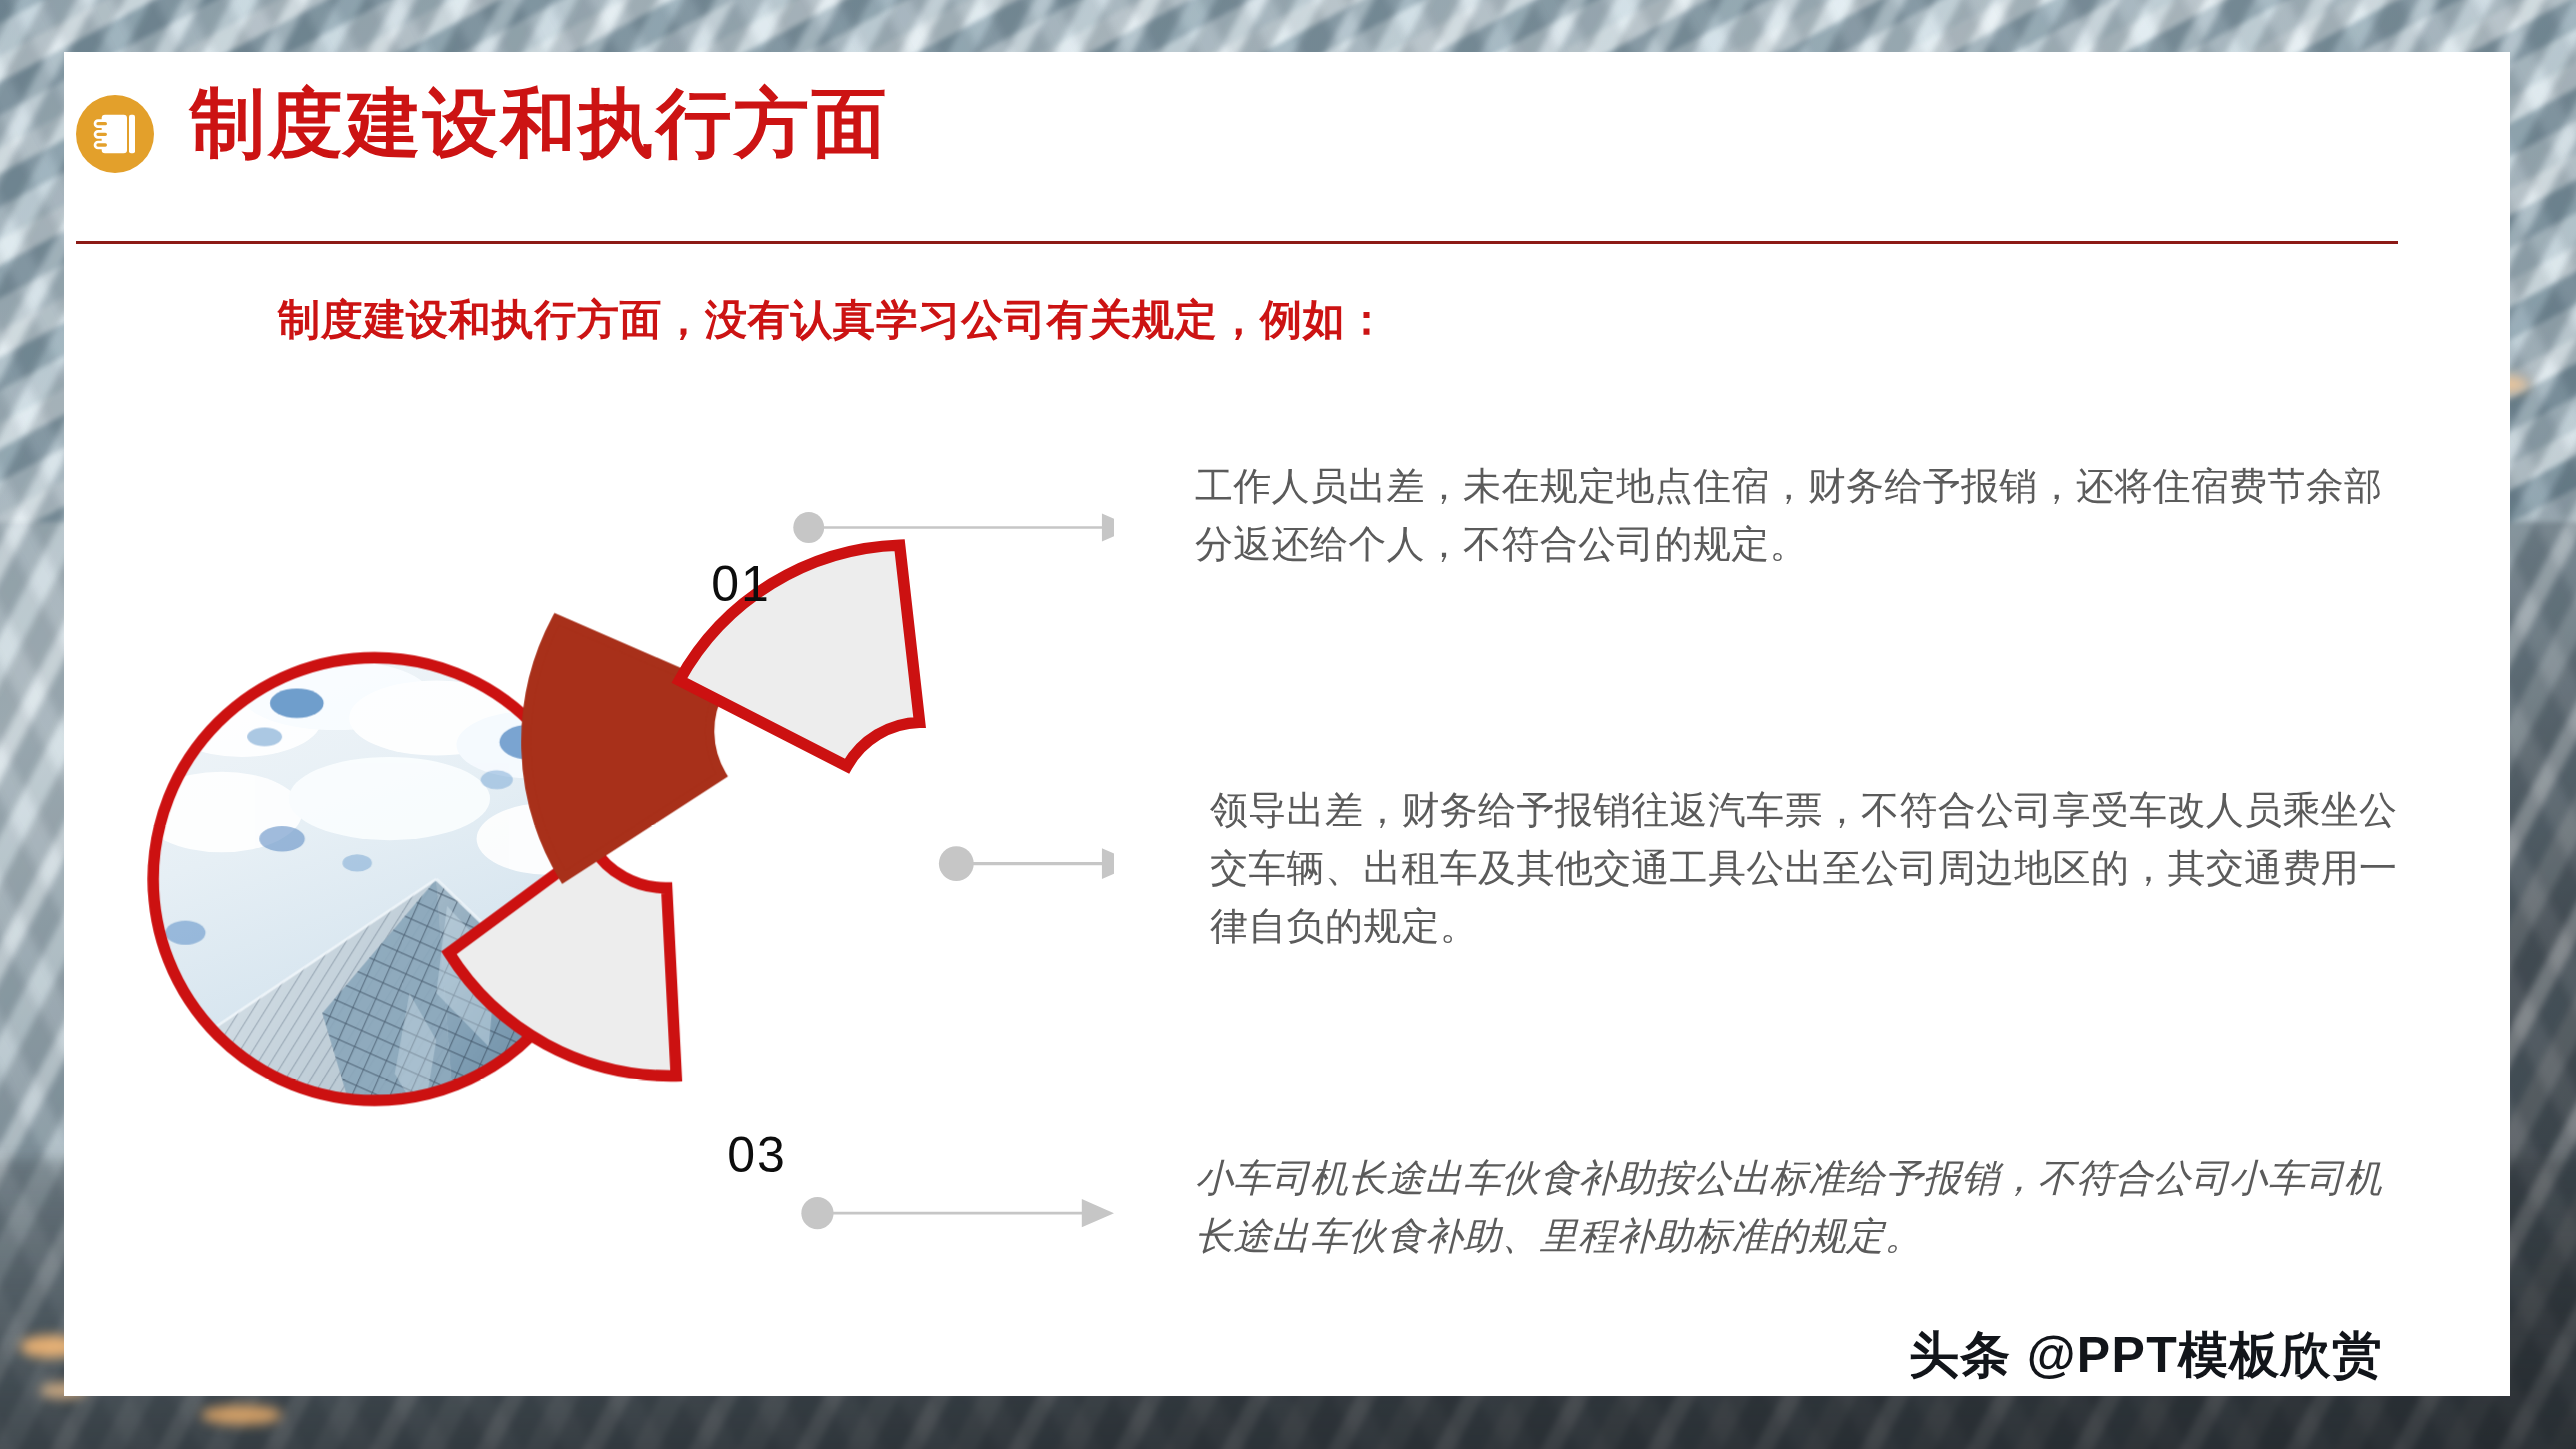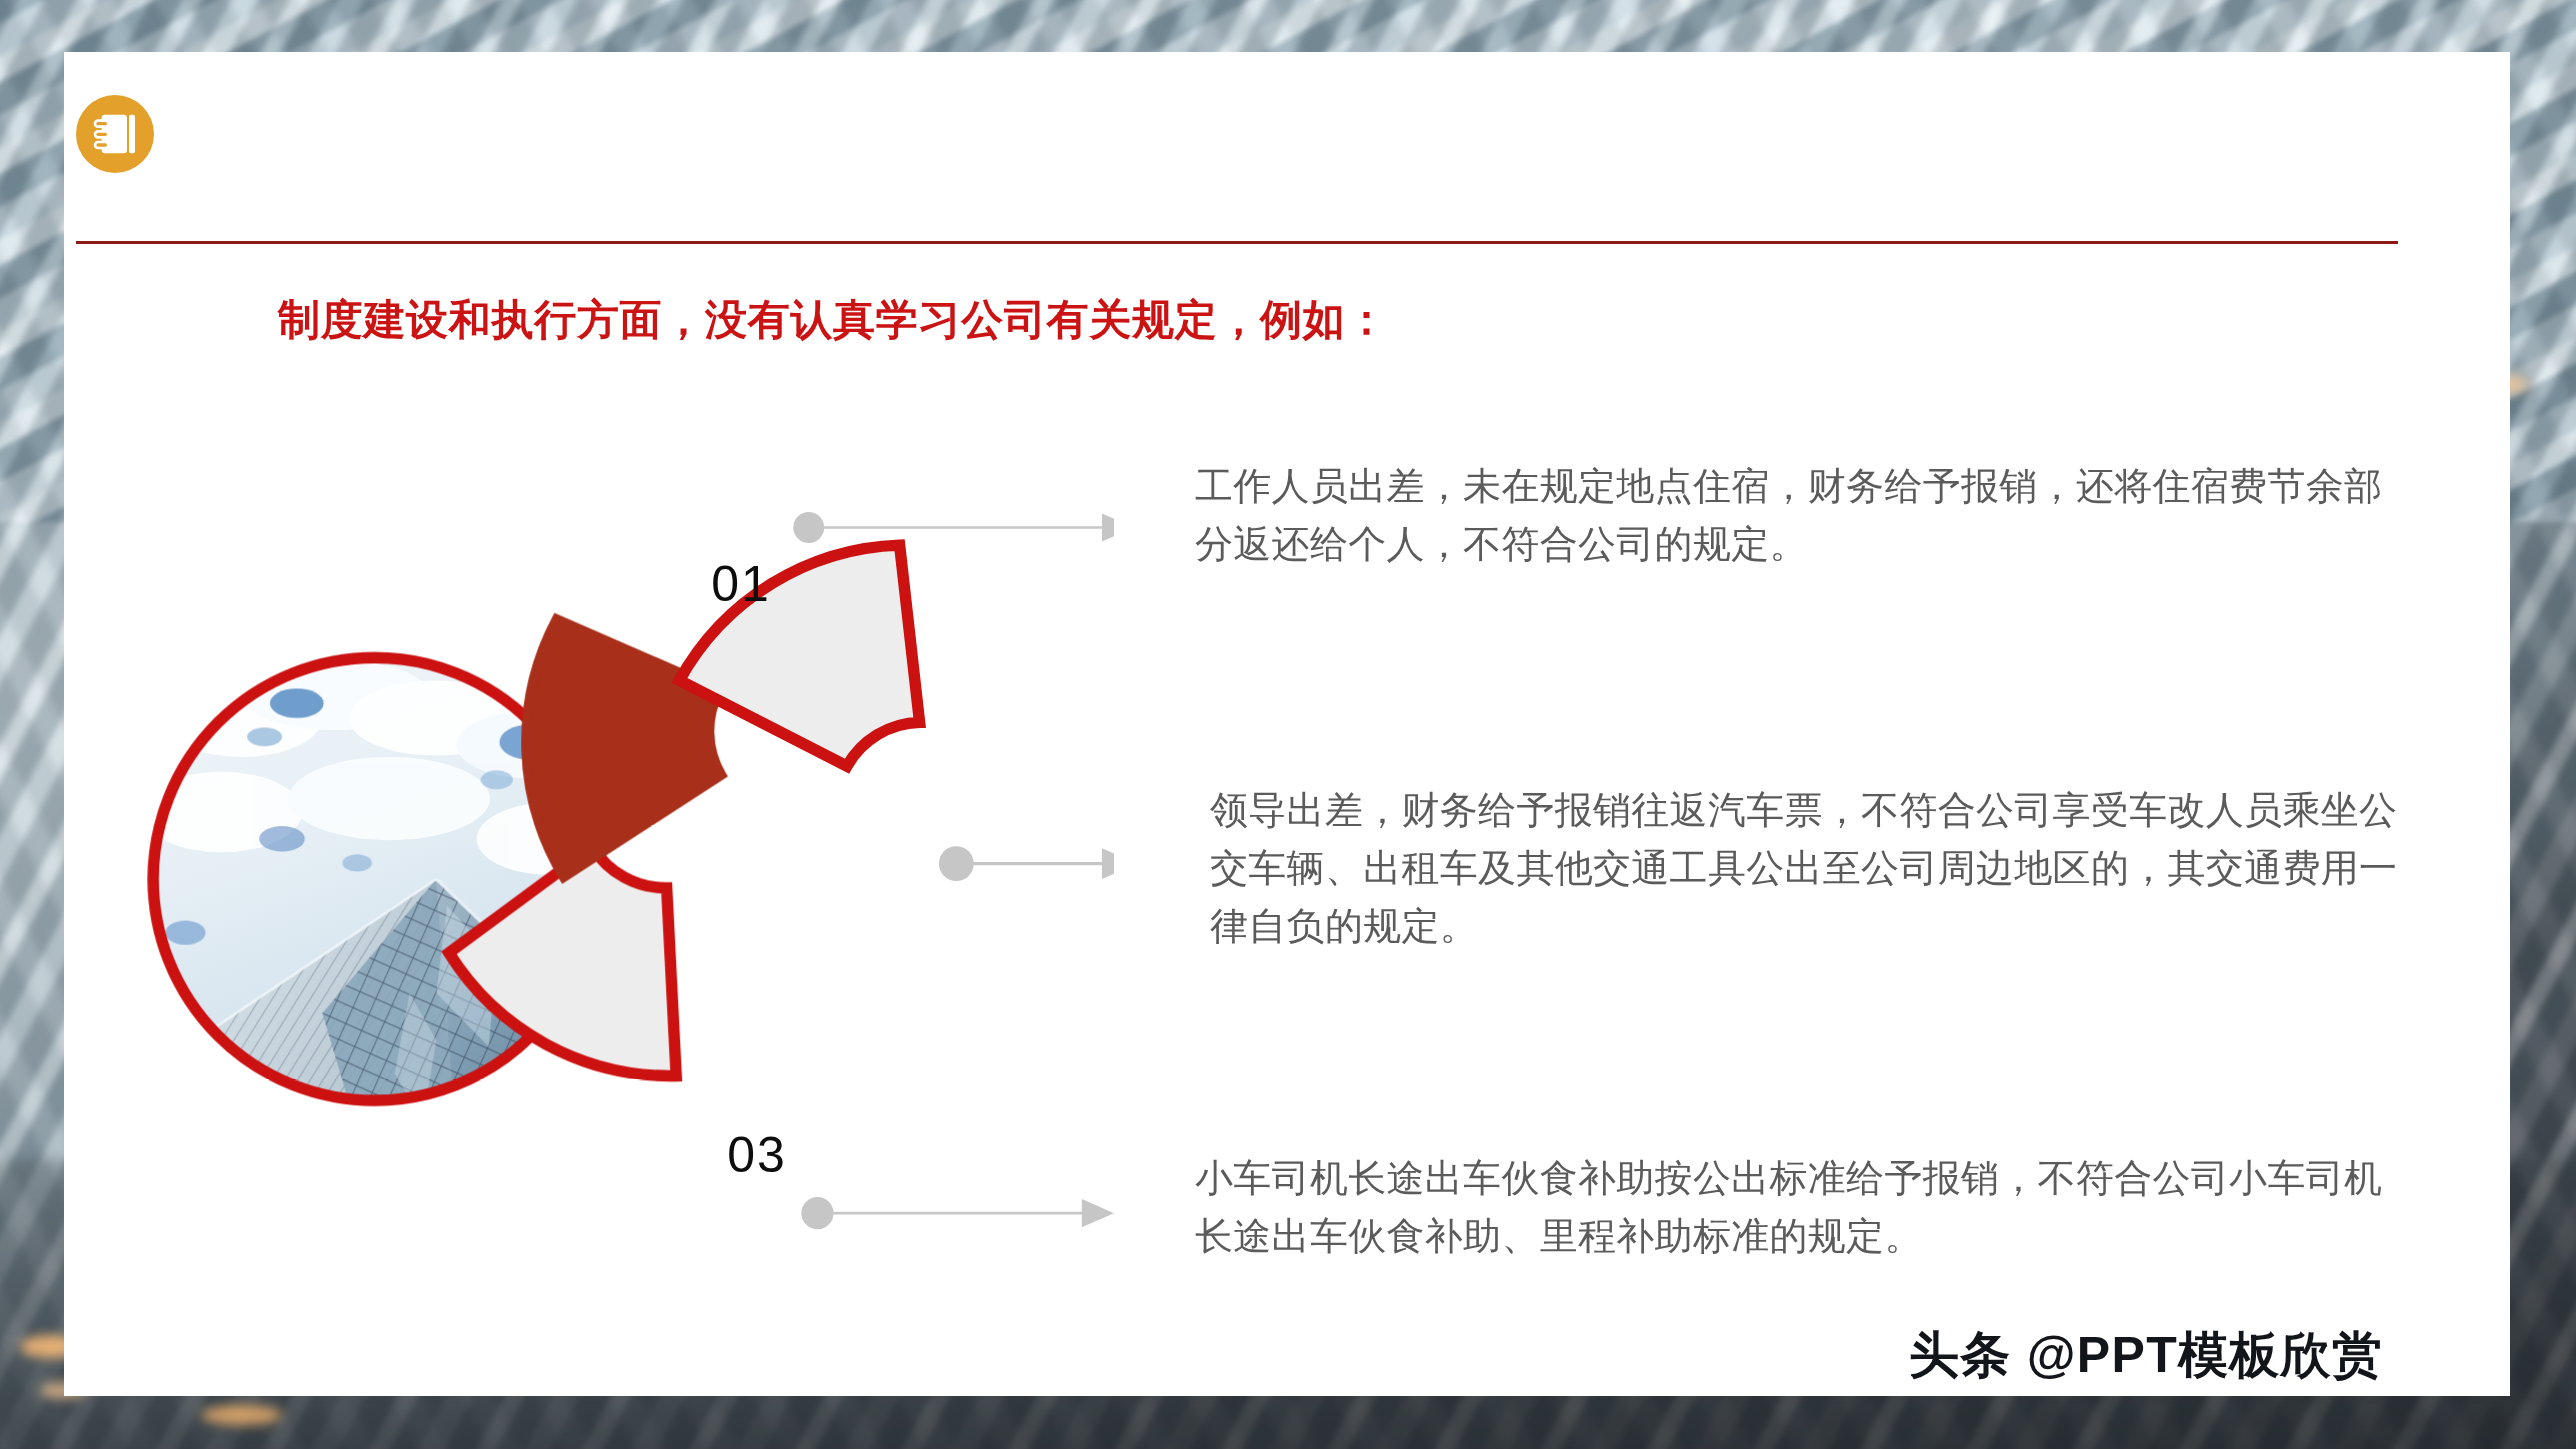--- a/index.html
+++ b/index.html
@@ -89,21 +89,21 @@
   .seg-num.light { color:#ffffff; }
 
   
   .txt {
     position:absolute; color:#5B5B5B;
     font-size:38px; line-height:1.52; letter-spacing:0.3px;
     width:1214px;
   }
   #txt1 { left:1195px; top:458px; }
   #txt2 { left:1195px; top:782px;margin-left:15px; }
-  #txt3 { left:1195px; top:1150px; }
+  #txt3 { left:1195px; top:1150px;font-style:italic; }
 
   
   #watermark {
     position:absolute; left:1909px; top:1322px;
     font-size:50px; font-weight:bold; color:#12151a;
     letter-spacing:1.3px; white-space:nowrap;
     text-shadow:
       2px 0 0 #fff, -2px 0 0 #fff, 0 2px 0 #fff, 0 -2px 0 #fff,
       2px 2px 0 #fff, -2px -2px 0 #fff, 2px -2px 0 #fff, -2px 2px 0 #fff,
       3.4px 3.4px 6px rgba(255,255,255,.65);
@@ -131,20 +131,21 @@
 <div id="header">
   <div id="badge">
     <svg width="48" height="48" viewBox="0 0 72 72" aria-hidden="true">
       <rect x="16" y="7" width="38" height="58" rx="5" fill="#ffffff"></rect>
       <rect x="57" y="7" width="9" height="58" rx="3" fill="#ffffff"></rect>
       <rect x="6" y="16" width="20" height="9" rx="4.5" fill="#E3A02B" stroke="#ffffff" stroke-width="4"></rect>
       <rect x="6" y="32" width="20" height="9" rx="4.5" fill="#E3A02B" stroke="#ffffff" stroke-width="4"></rect>
       <rect x="6" y="48" width="20" height="9" rx="4.5" fill="#E3A02B" stroke="#ffffff" stroke-width="4"></rect>
     </svg>
   </div>
+  <div id="page-title">制度建设和执行方面</div>
 </div>
 <div id="title-rule"></div>
 <div id="subtitle">制度建设和执行方面，没有认真学习公司有关规定，例如：</div>
 
 <div id="diagram">
   <svg width="993" height="953" viewBox="0 0 1480 1420" aria-hidden="true">
     <defs>
       <clipPath id="photoClip">
           <circle cx="378" cy="760" r="330"></circle>
         </clipPath>

